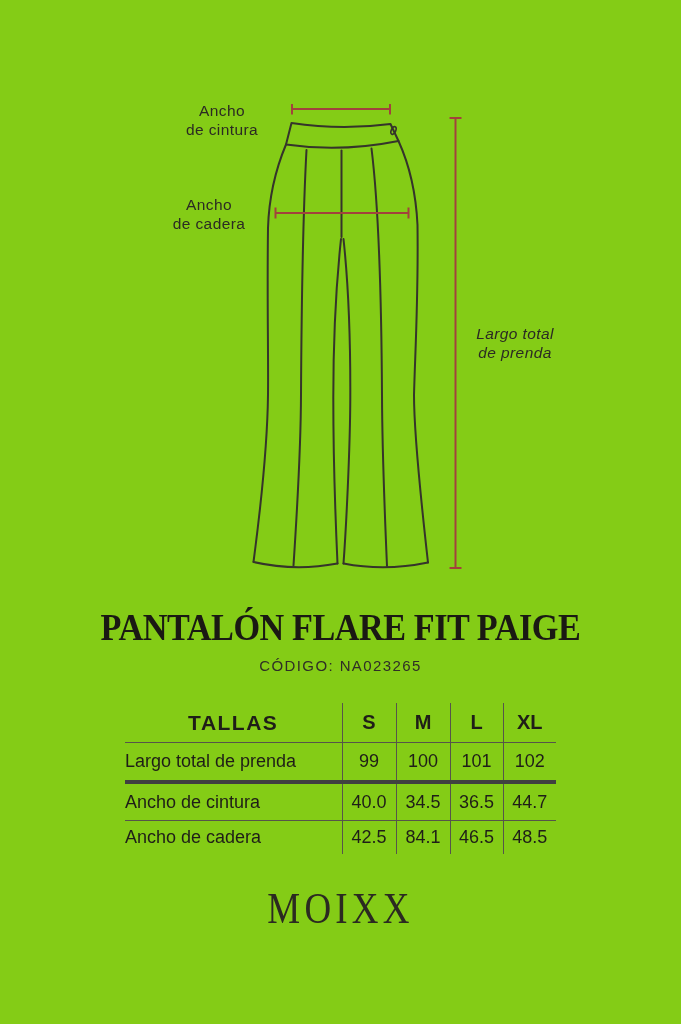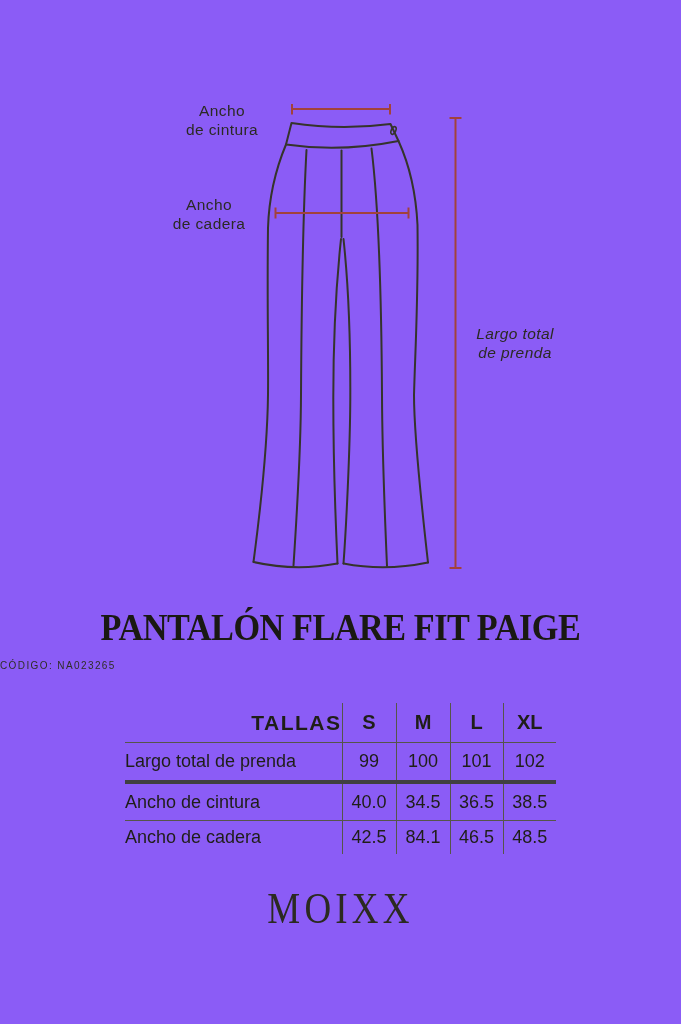--- a/index.html
+++ b/index.html
@@ -1,20 +1,20 @@
 <!DOCTYPE html>
 <html><head>
 <meta charset="utf-8">
 <style>
   html, body { margin: 0; padding: 0; }
   .page {
     position: relative;
     width: 681px;
     height: 1024px;
-    background: #8b5cf6;
+    background: #84cc16;
     overflow: hidden;
     font-family: "Liberation Sans", sans-serif;
     color: #21201a;
   }
   .diagram-svg {
     position: absolute;
     left: 0; top: 0;
     width: 681px; height: 600px;
   }
   .measure-label {
@@ -42,22 +42,22 @@
     font-size: 38px;
     line-height: 46px;
     letter-spacing: -0.5px;
     transform: scaleX(0.9);
     color: #1a1913;
   }
   .code {
     position: absolute;
     left: 0; right: 0;
     top: 658px;
-    text-align: left;
-    font-size: 10px;
+    text-align: center;
+    font-size: 15px;
     line-height: 16px;
     letter-spacing: 1.4px;
     color: #2f2e26;
   }
 
   .size-table {
     position: absolute;
     left: 125px;
     top: 703px;
     width: 431px;
@@ -70,21 +70,21 @@
     padding: 0;
     font-weight: normal;
     vertical-align: middle;
   }
   .size-table thead th {
     height: 39px;
     border-bottom: 1px solid #56554a;
     font-weight: bold;
   }
   .size-table .head-label {
-    text-align: right;
+    text-align: center;
     font-size: 21px;
     letter-spacing: 1.5px;
   }
   .size-table .head-size {
     text-align: center;
     font-size: 20px;
   }
   .size-table td { text-align: center; }
   .size-table td.row-label { text-align: left; }
   .size-table th + th, .size-table td + td { border-left: 1px solid #56554a; }
@@ -184,21 +184,21 @@
         <td>99</td>
         <td>100</td>
         <td>101</td>
         <td>102</td>
       </tr>
       <tr class="r2">
         <td class="row-label">Ancho de cintura</td>
         <td>40.0</td>
         <td>34.5</td>
         <td>36.5</td>
-        <td>38.5</td>
+        <td>44.7</td>
       </tr>
       <tr class="r3">
         <td class="row-label">Ancho de cadera</td>
         <td>42.5</td>
         <td>84.1</td>
         <td>46.5</td>
         <td>48.5</td>
       </tr>
     </tbody>
   </table>

